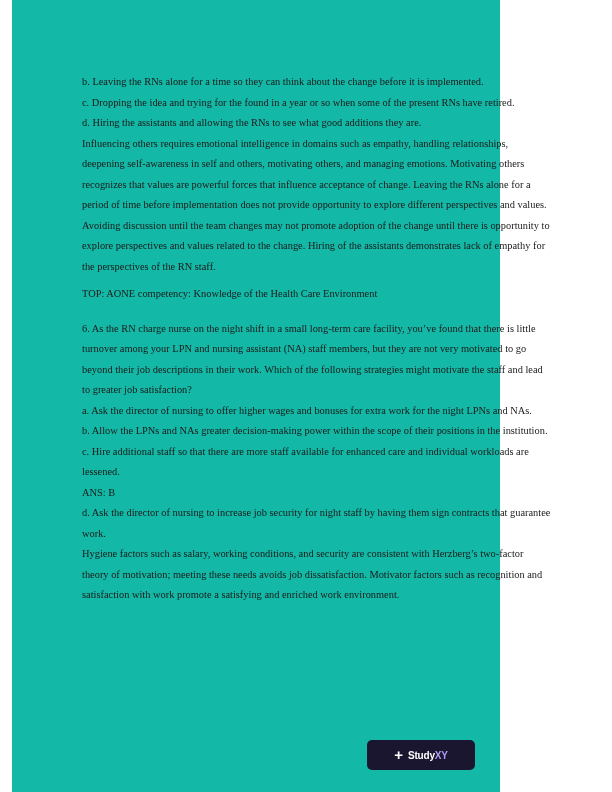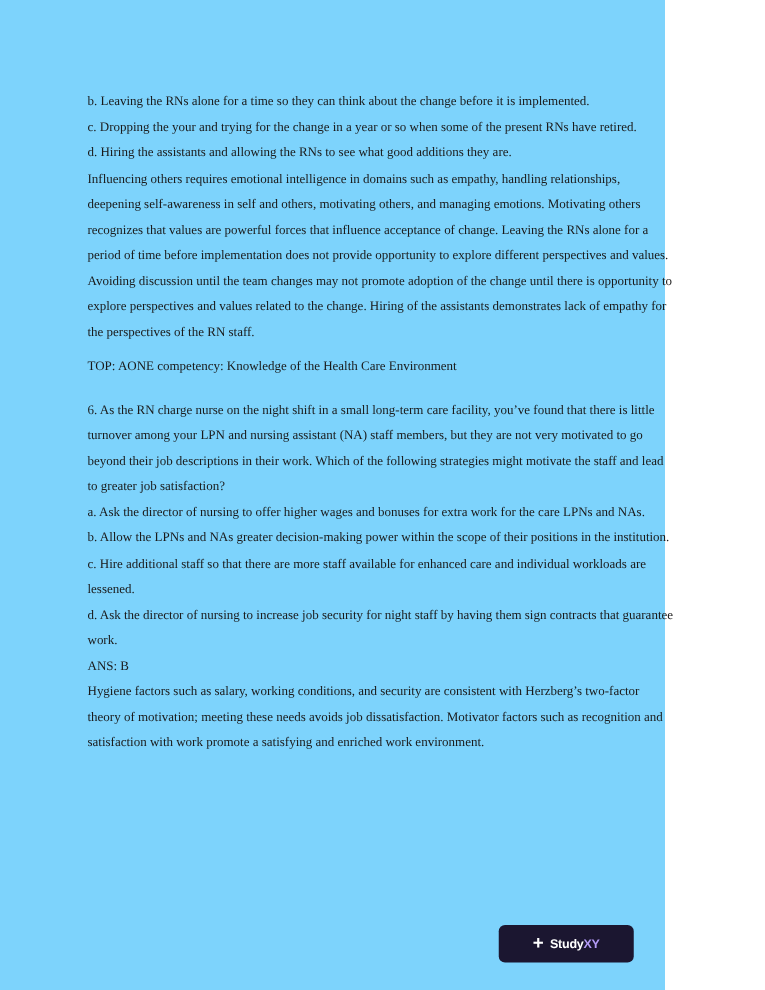--- a/index.html
+++ b/index.html
@@ -10,25 +10,25 @@
     width: 612px;
     height: 792px;
     background: #ffffff;
     font-family: "Liberation Serif", serif;
     color: #1a1a1a;
     position: relative;
     overflow: hidden;
   }
   .page {
     position: absolute;
-    left: 0;
+    left: 12px;
     top: 0;
-    width: 532px;
+    width: 488px;
     height: 792px;
-    background: #7dd3fc;
+    background: #14b8a6;
   }
   .content {
     position: absolute;
     left: 70px;
     top: 72px;
     width: 470px;
   }
   p {
     margin: 0 0 0 0;
     font-size: 10.4px;
@@ -80,36 +80,36 @@
   }
 </style>
 </head>
 <body>
 
 <div class="page">
 
   <div class="content">
 
     <p class="block">b. Leaving the RNs alone for a time so they can think about the change before it is implemented.</p>
-    <p class="block">c. Dropping the your and trying for the change in a year or so when some of the present RNs have retired.</p>
+    <p class="block">c. Dropping the idea and trying for the found in a year or so when some of the present RNs have retired.</p>
     <p class="block">d. Hiring the assistants and allowing the RNs to see what good additions they are.</p>
     <p class="block">Influencing others requires emotional intelligence in domains such as empathy, handling relationships, deepening self-awareness in self and others, motivating others, and managing emotions. Motivating others recognizes that values are powerful forces that influence acceptance of change. Leaving the RNs alone for a period of time before implementation does not provide opportunity to explore different perspectives and values. Avoiding discussion until the team changes may not promote adoption of the change until there is opportunity to explore perspectives and values related to the change. Hiring of the assistants demonstrates lack of empathy for the perspectives of the RN staff.</p>
 
     <div class="gap-small"></div>
 
     <p class="block">TOP: AONE competency: Knowledge of the Health Care Environment</p>
 
     <div class="gap-med"></div>
 
     <p class="block">6. As the RN charge nurse on the night shift in a small long-term care facility, you’ve found that there is little turnover among your LPN and nursing assistant (NA) staff members, but they are not very motivated to go beyond their job descriptions in their work. Which of the following strategies might motivate the staff and lead to greater job satisfaction?</p>
-    <p class="block">a. Ask the director of nursing to offer higher wages and bonuses for extra work for the care LPNs and NAs.</p>
+    <p class="block">a. Ask the director of nursing to offer higher wages and bonuses for extra work for the night LPNs and NAs.</p>
     <p class="block">b. Allow the LPNs and NAs greater decision-making power within the scope of their positions in the institution.</p>
     <p class="block">c. Hire additional staff so that there are more staff available for enhanced care and individual workloads are lessened.</p>
+    <p class="block">ANS: B</p>
     <p class="block">d. Ask the director of nursing to increase job security for night staff by having them sign contracts that guarantee work.</p>
-    <p class="block">ANS: B</p>
     <p class="block">Hygiene factors such as salary, working conditions, and security are consistent with Herzberg’s two-factor theory of motivation; meeting these needs avoids job dissatisfaction. Motivator factors such as recognition and satisfaction with work promote a satisfying and enriched work environment.</p>
 
   </div>
 
   <div class="watermark">
     <span class="plus">+</span>
     <span class="brand"><span>Study</span><span class="xy">XY</span></span>
   </div>
 
 </div>

